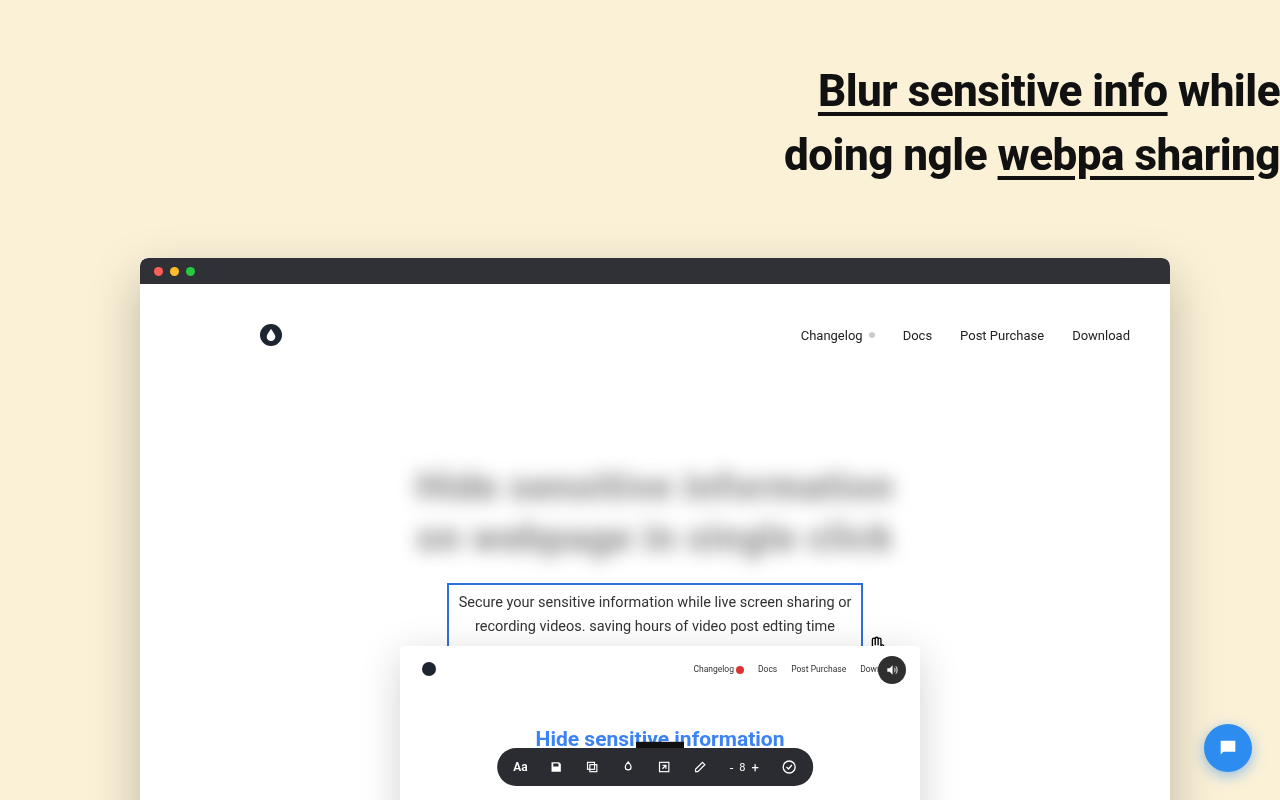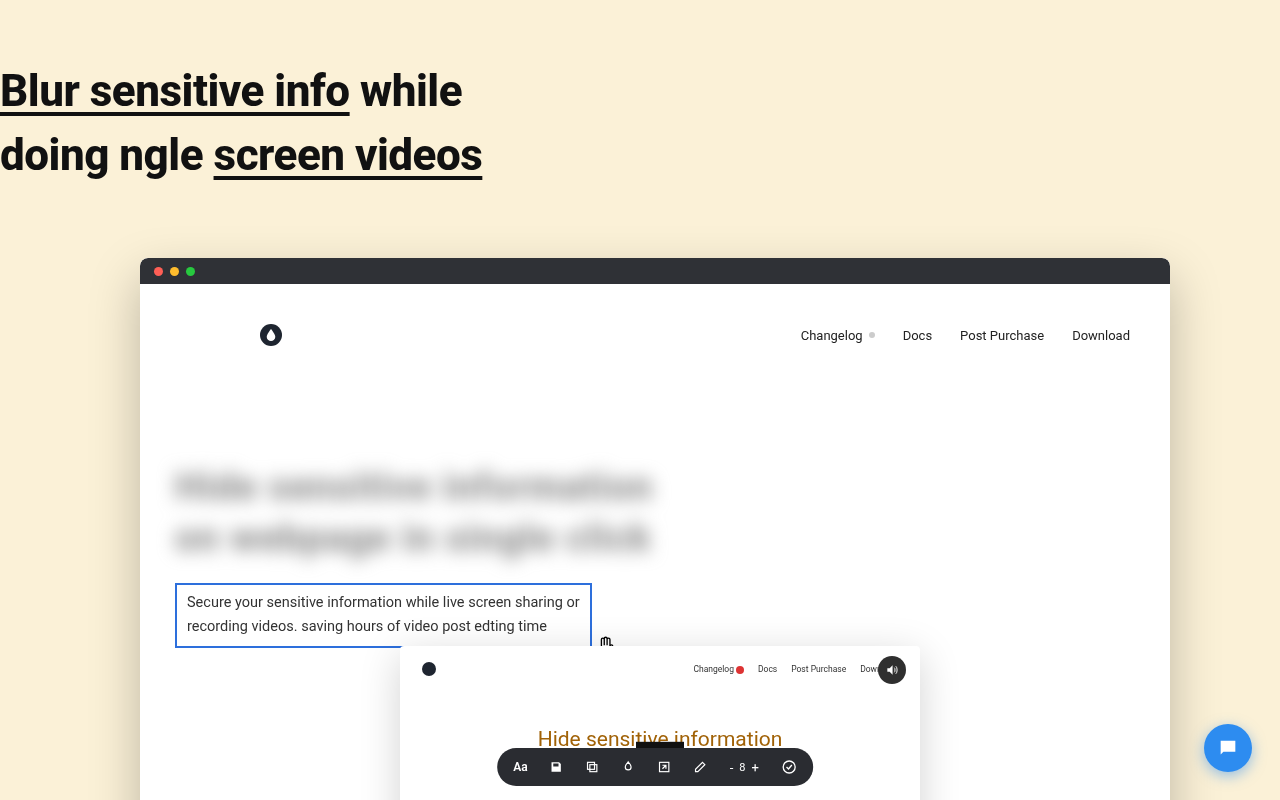--- a/index.html
+++ b/index.html
@@ -5,21 +5,21 @@
   * { margin: 0; padding: 0; box-sizing: border-box; }
   body {
     width: 1280px;
     height: 800px;
     background: #fbf1d7;
     font-family: -apple-system, BlinkMacSystemFont, 'Segoe UI', Roboto, sans-serif;
     overflow: hidden;
     position: relative;
   }
   .headline {
-    text-align: left;
+    text-align: right;
     padding-top: 60px;
     font-size: 44px;
     font-weight: 800;
     color: #111;
     line-height: 1.45;
     letter-spacing: -0.5px;
   }
   .headline .u { text-decoration: underline; text-underline-offset: 6px; }
   .window {
     position: absolute;
@@ -67,21 +67,21 @@
     font-size: 13px;
     color: #222;
     margin-left: 28px;
     display: flex; align-items: center; gap: 6px;
   }
   .badge-dot {
     width: 6px; height: 6px; border-radius: 50%; background: #ccc; display: inline-block;
   }
   .hero {
     margin-top: 100px;
-    margin-left: 35px;
+    text-align: center;
   }
   .blurred-title {
     font-size: 38px;
     font-weight: 800;
     color: #888;
     filter: blur(9px);
     line-height: 1.35;
     letter-spacing: 1px;
   }
   .selected-box {
@@ -120,22 +120,22 @@
   .inner-nav .mini-logo {
     width: 14px; height: 14px; border-radius: 50%; background: #1e2530;
   }
   .inner-nav .sp { flex: 1; }
   .inner-nav .t { font-size: 8.5px; color: #333; }
   .inner-nav .red-dot { width: 8px; height: 8px; background:#d33; border-radius:50%; display:inline-block; margin-left:2px; vertical-align:middle;}
   .inner-hero {
     text-align: center;
     margin-top: 50px;
     font-size: 21px;
-    font-weight: 400;
-    color: #a16207;
+    font-weight: 700;
+    color: #3b82f6;
     line-height: 1.3;
     position: relative;
   }
   .play-btn {
     position: absolute;
     left: 50%; top: 50%;
     transform: translate(-50%, -28%);
     width: 48px; height: 40px;
     background: #111;
     display:flex; align-items:center; justify-content:center;
@@ -181,21 +181,21 @@
     background: #2d8cf0;
     display:flex; align-items:center; justify-content:center;
     box-shadow: 0 4px 14px rgba(45,140,240,0.5);
   }
 </style>
 </head>
 <body>
 
 <div class="headline">
   <span class="u">Blur sensitive info</span><span> while</span><br>
-  <span>doing ngle </span><span class="u">screen videos</span>
+  <span>doing ngle </span><span class="u">webpa sharing</span>
 </div>
 
 <div class="window">
   <div class="titlebar">
     <div class="dot r"></div>
     <div class="dot y"></div>
     <div class="dot g"></div>
   </div>
   <div class="page">
     <div class="topnav">

